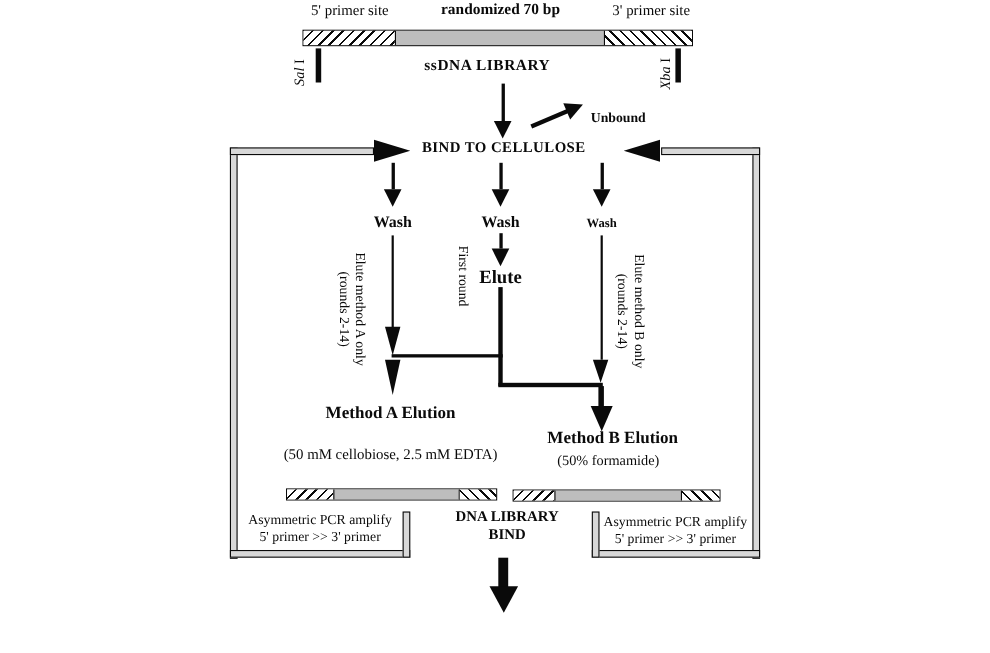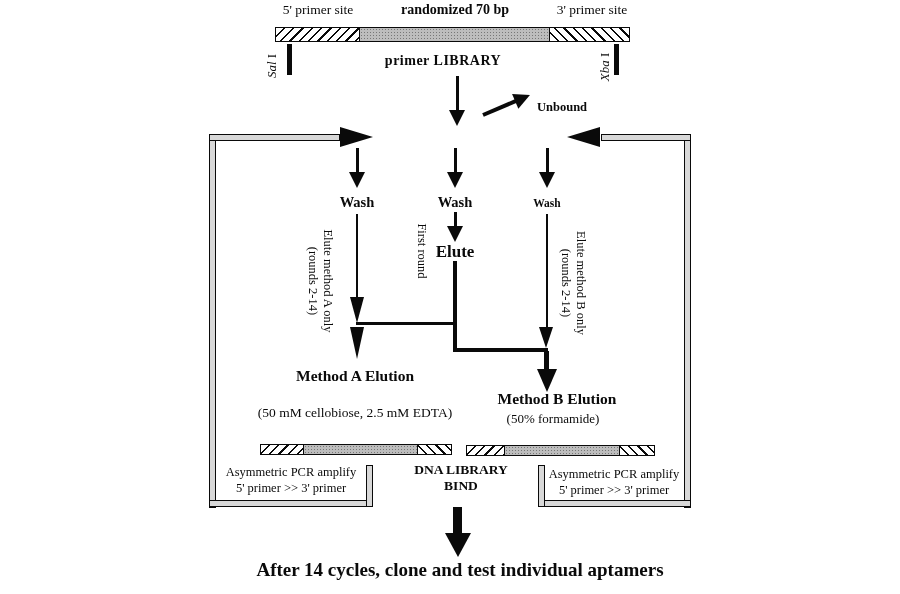--- a/index.html
+++ b/index.html
@@ -46,25 +46,26 @@
     <div class="seg hatchF" style="width:83px;"></div>
     <div class="seg stipple" style="width:191px;"></div>
     <div class="seg hatchB" style="flex:1;"></div>
   </div>
 
   <div class="rect" style="left:287px;top:44px;width:5px;height:31px;"></div>
   <div class="vtxt-up" style="left:272px;top:66px;font-size:13px;"><i>Sal</i><span> I</span></div>
   <div class="rect" style="left:614px;top:44px;width:5px;height:31px;"></div>
   <div class="vtxt-up" style="left:605px;top:67px;font-size:13px;"><i>Xba</i><span> I</span></div>
 
-  <div class="lbl b" style="left:443px;top:53px;font-size:14px;letter-spacing:.5px;">primer LIBRARY</div>
+  <div class="lbl b" style="left:443px;top:53px;font-size:14px;letter-spacing:.5px;">ssDNA LIBRARY</div>
 
   <div class="rect" style="left:455.5px;top:76px;width:3px;height:34px;"></div>
   <div class="tri head-down" style="left:449px;top:110px;"></div>
 
+  <div class="lbl b" style="left:458px;top:126px;font-size:13.5px;letter-spacing:.4px;">BIND TO CELLULOSE</div>
 
   <div style="position:absolute;left:483px;top:107px;width:52px;height:16px;transform:rotate(-23deg);transform-origin:left center;">
     <div class="rect" style="left:0;top:6px;width:36px;height:4px;"></div>
     <div class="tri head-right" style="left:35px;top:0;"></div>
   </div>
   <div class="lbl-left b" style="left:537px;top:100px;font-size:12.5px;text-align:right;">Unbound</div>
 
   <div class="tube" style="left:209px;top:134px;width:7px;height:374px;"></div>
   <div class="tube" style="left:209px;top:134px;width:131px;height:7px;"></div>
   <div class="tri loop-head-right" style="left:340px;top:127px;"></div>
@@ -138,15 +139,14 @@
     <div>DNA LIBRARY</div>
     <div>BIND</div>
   </div>
   <div class="ctrblk" style="left:614px;top:466px;font-size:12.5px;line-height:16px;">
     <div>Asymmetric PCR amplify</div>
     <div>5' primer &gt;&gt; 3' primer</div>
   </div>
 
   <div class="rect" style="left:452.5px;top:507px;width:9px;height:28px;"></div>
   <div class="tri" style="left:444.5px;top:533px;border-left:13px solid transparent;border-right:13px solid transparent;border-top:24px solid #0a0a0a;"></div>
-  <div class="lbl b" style="left:460px;top:559px;font-size:19px;">After 14 cycles, clone and test individual aptamers</div>
 
 </div>
 
 </body></html>

